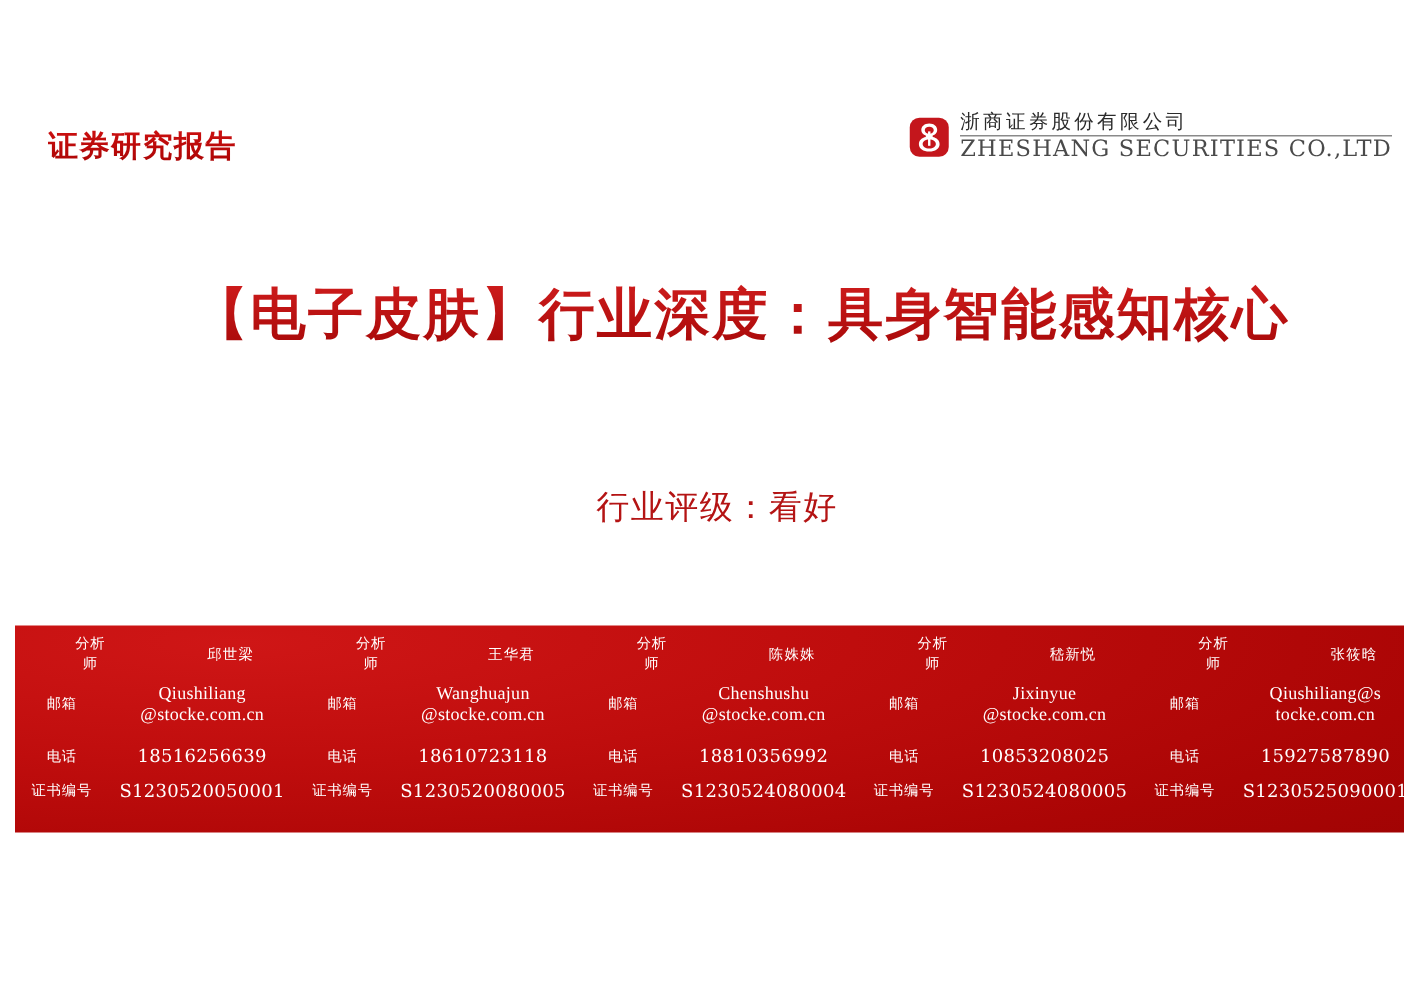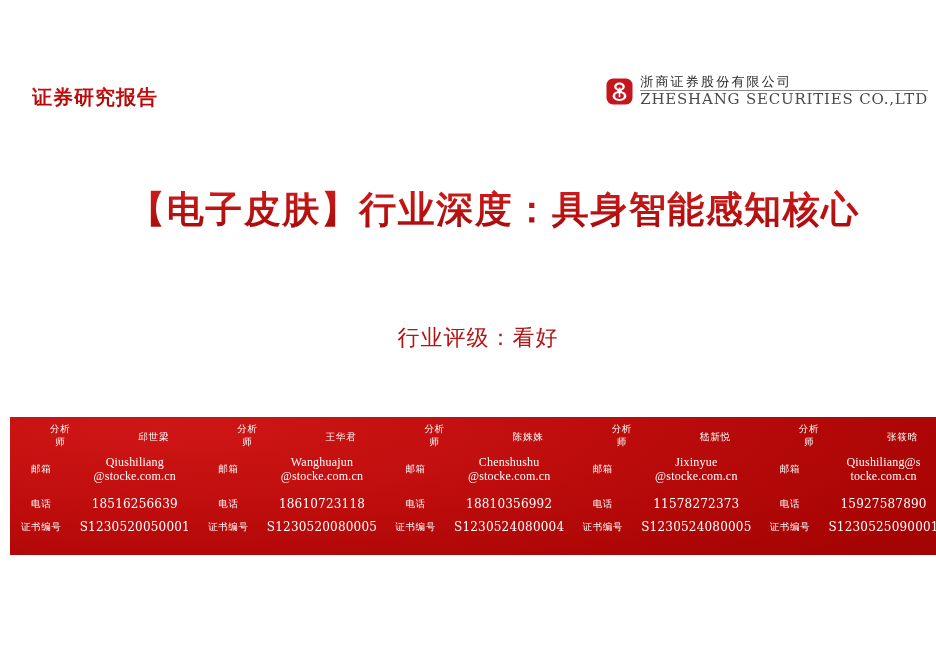--- a/index.html
+++ b/index.html
@@ -277,21 +277,21 @@
         </tr>
 
         <tr class="r-tel">
           <td class="lbl">电话</td>
           <td class="val">18516256639</td>
           <td class="lbl">电话</td>
           <td class="val">18610723118</td>
           <td class="lbl">电话</td>
           <td class="val">18810356992</td>
           <td class="lbl">电话</td>
-          <td class="val">11578272373</td>
+          <td class="val">10853208025</td>
           <td class="lbl">电话</td>
           <td class="val">15927587890</td>
         </tr>
 
         <tr class="r-cert">
           <td class="lbl">证书编号</td>
           <td class="val">S1230520050001</td>
           <td class="lbl">证书编号</td>
           <td class="val">S1230520080005</td>
           <td class="lbl">证书编号</td>

